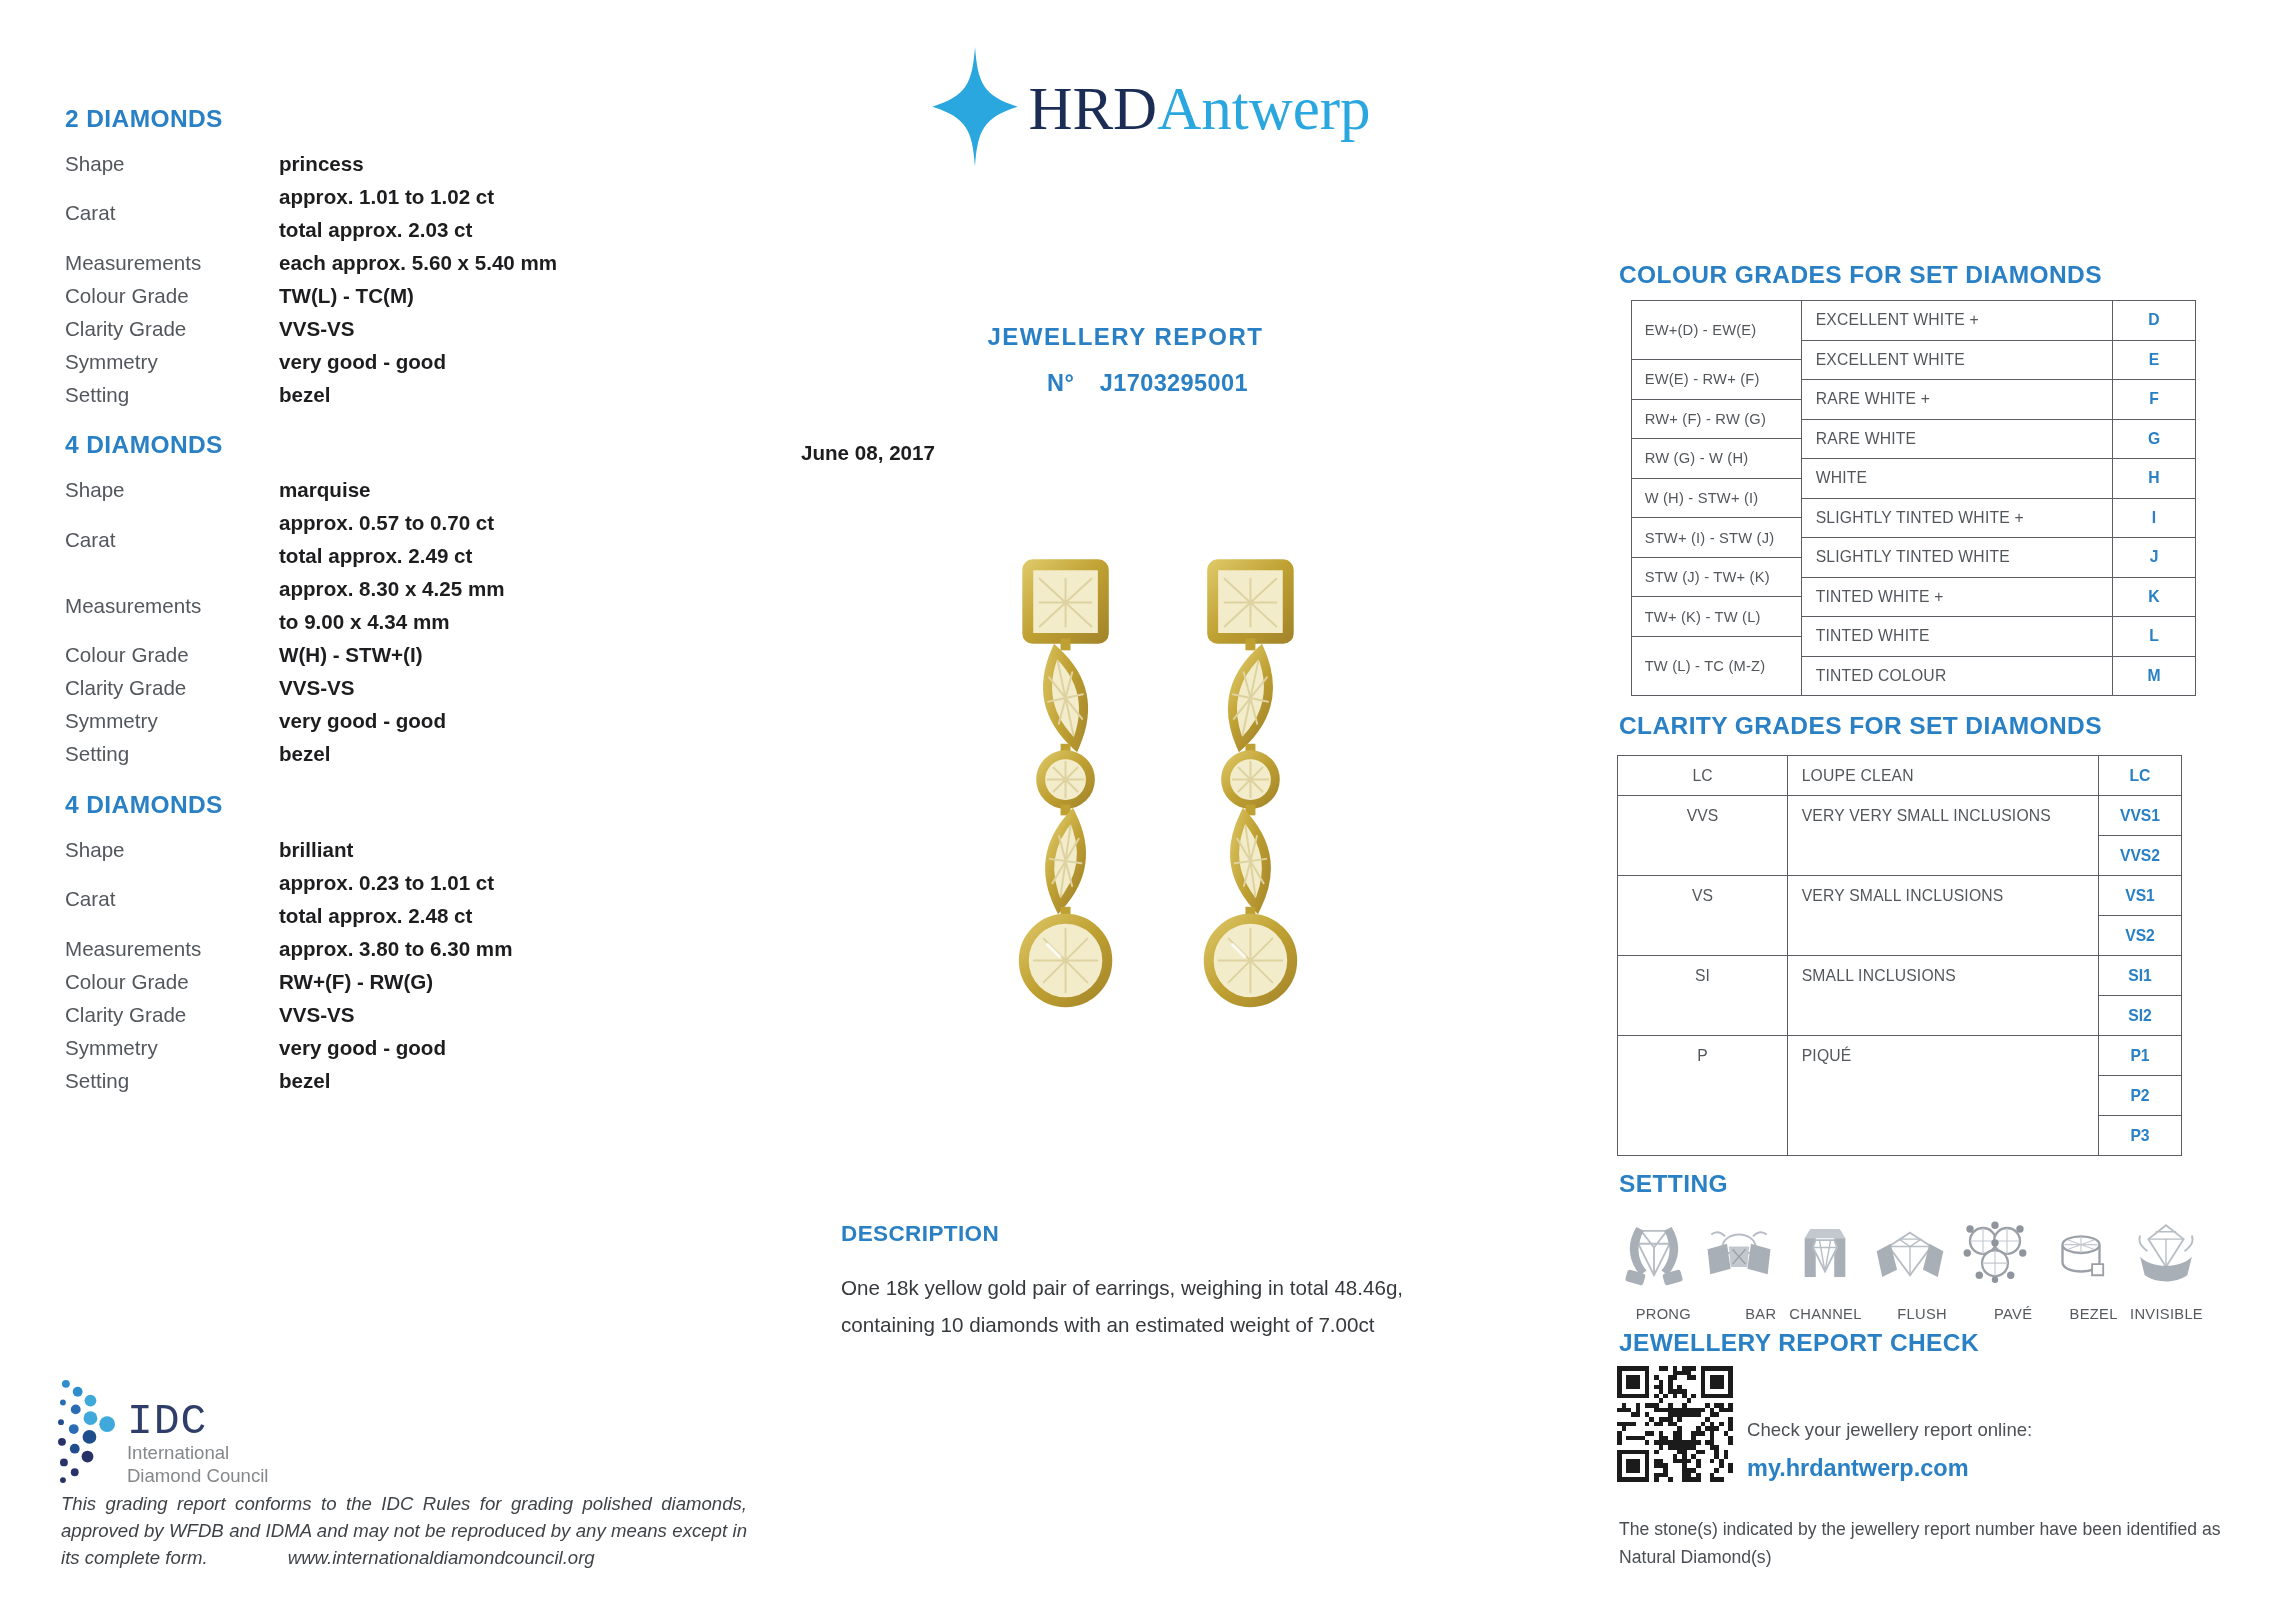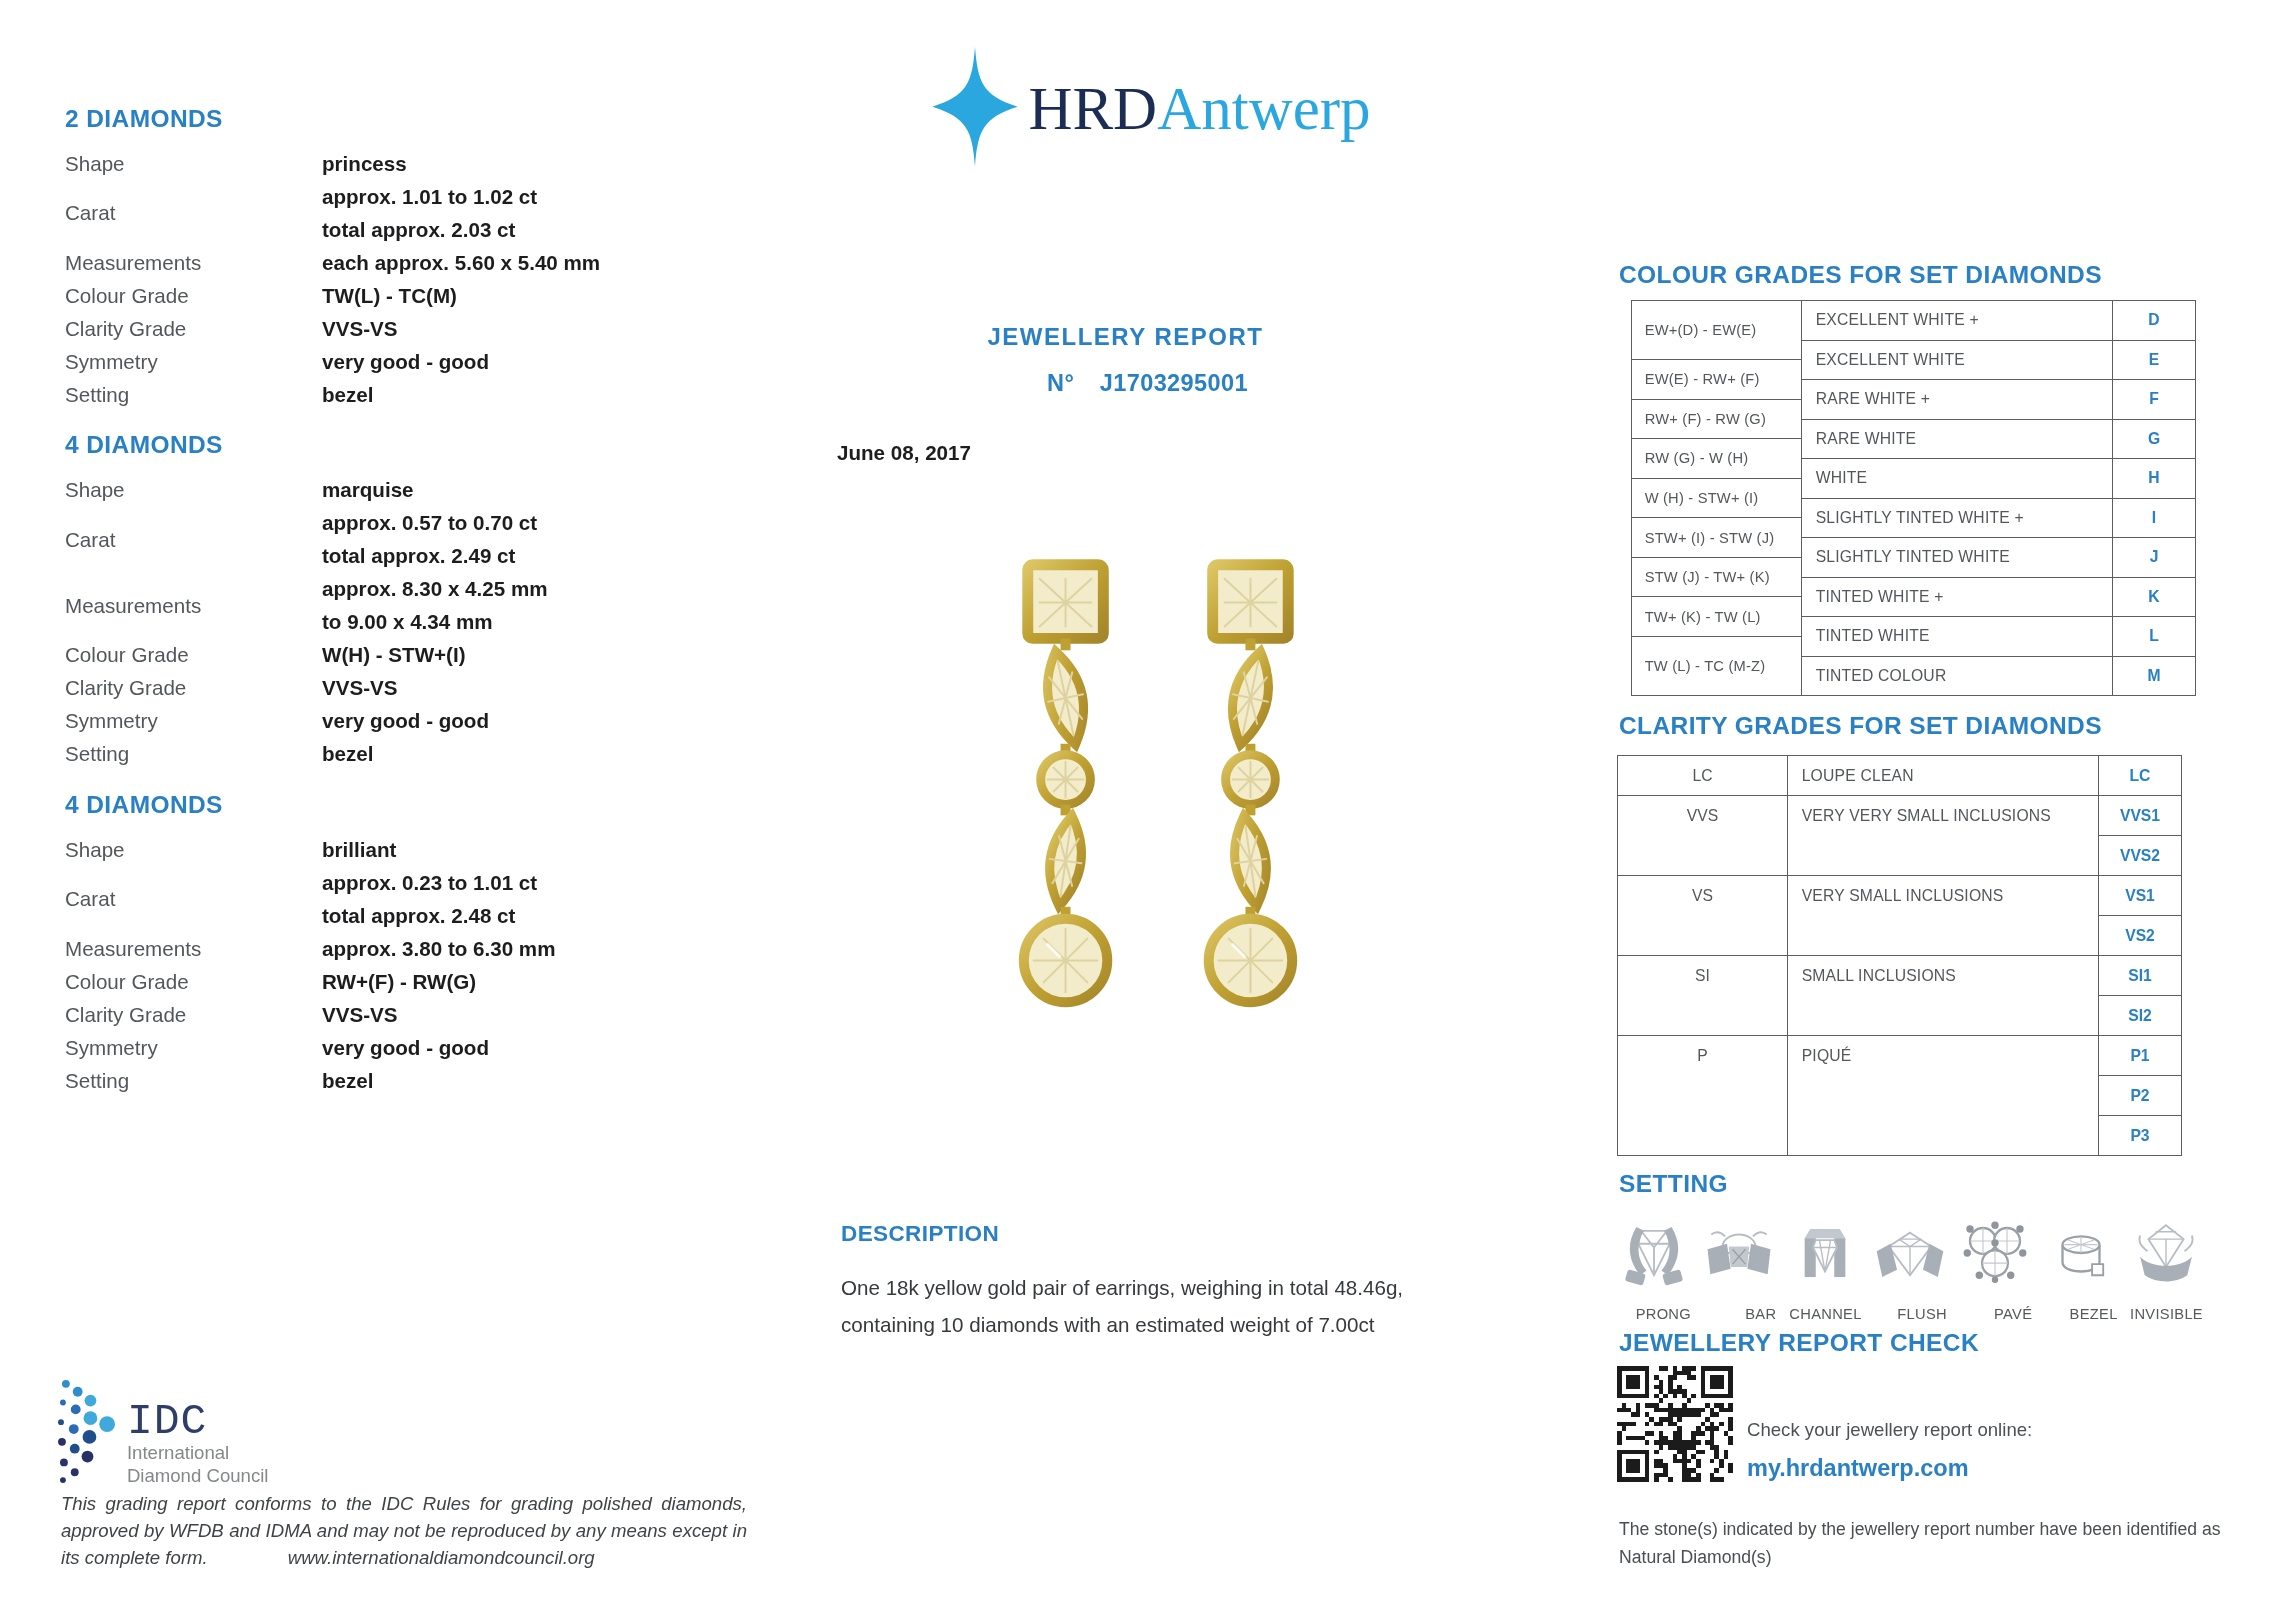--- a/index.html
+++ b/index.html
@@ -19,32 +19,32 @@
     font-family:"Liberation Sans",sans-serif;color:var(--dark);
   }
   .blue-title{color:var(--accent);font-weight:700;letter-spacing:0.4px;}
 
   
   .left-col{position:absolute;left:65px;top:102px;width:725px;}
   .diamond-section{margin-bottom:17.6px;}
   .section-title{font-size:24.5px;line-height:33px;margin-bottom:11.8px;}
   .spec-row{display:flex;align-items:center;}
   .spec-label{width:214px;flex:none;font-size:20.6px;color:var(--gray);line-height:33px;}
-  .spec-value{font-size:20.6px;font-weight:700;color:var(--dark);line-height:33px;margin-left:43px;}
+  .spec-value{font-size:20.6px;font-weight:700;color:var(--dark);line-height:33px;}
 
   
   .brand{position:absolute;left:814px;top:45px;width:667px;display:flex;justify-content:center;align-items:center;}
   .brand-star{width:102px;height:127px;flex:none;margin-right:2px;}
   .brand-text{font-family:"Liberation Serif",serif;font-size:61px;line-height:61px;letter-spacing:0px;white-space:nowrap;}
   .brand-primary{color:var(--logo-navy);}
   .brand-secondary{color:var(--logo-light);}
 
   .report-title{position:absolute;left:792px;top:323px;width:667px;text-align:center;font-size:24px;letter-spacing:1.5px;}
   .report-number{position:absolute;left:814px;top:370px;width:667px;display:flex;justify-content:center;gap:25.5px;font-size:23.5px;}
-  .report-date{position:absolute;left:837px;top:441px;font-size:20.6px;font-weight:700;}
+  .report-date{position:absolute;left:801px;top:441px;font-size:20.6px;font-weight:700;}
 
   .earrings{position:absolute;left:988px;top:529px;}
 
   .description{position:absolute;left:841px;top:1221px;width:627px;}
   .description-title{font-size:22.5px;margin-bottom:21.6px;}
   .description-text{font-size:20.6px;line-height:37px;color:#36393d;}
 
   
   .colour-title{position:absolute;left:1619px;top:261px;font-size:24.5px;}
   .colour-table{position:absolute;left:1617px;top:300px;width:565px;height:396px;display:flex;border:1px solid var(--border);box-sizing:border-box;margin-left:14px;}

